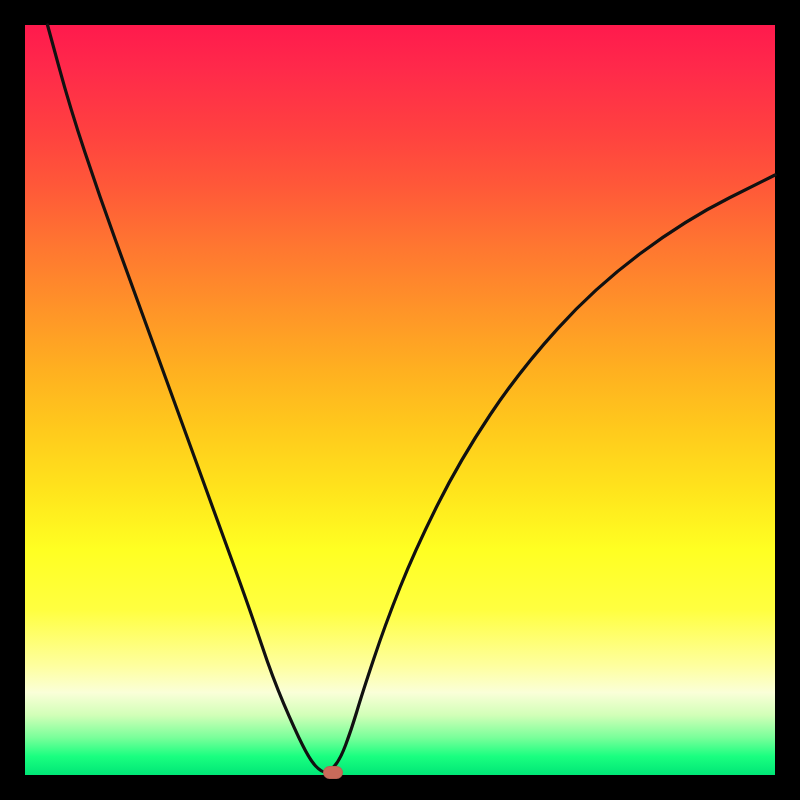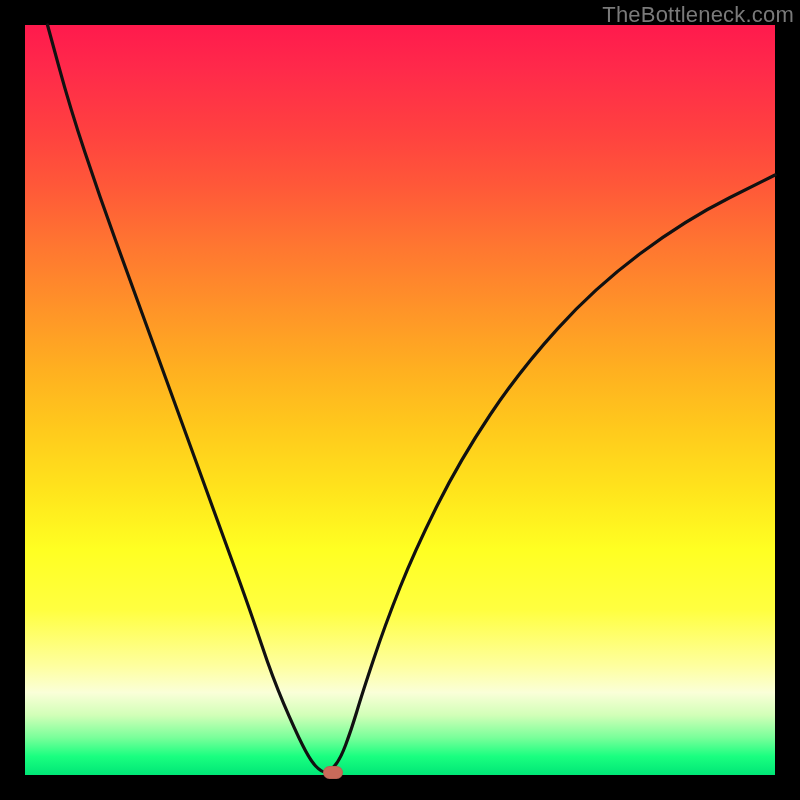--- a/index.html
+++ b/index.html
@@ -78,15 +78,14 @@
   <div class="plot-area">
 
     <svg class="curve" viewBox="0 0 750 750">
       <path fill="none" stroke="#111111" stroke-width="3.2" stroke-linecap="round" stroke-linejoin="round" d="M 22.5 0.0 Q 22.5 0.0 33.8 41.3 Q 45.0 82.5 60.0 127.5 Q 75.0 172.5 90.0 213.8 Q 105.0 255.0 120.0 296.3 Q 135.0 337.5 150.0 378.8 Q 165.0 420.0 180.0 461.3 Q 195.0 502.5 210.0 543.8 Q 225.0 585.0 236.3 618.8 Q 247.5 652.5 258.8 678.8 Q 270.0 705.0 277.5 720.0 Q 285.0 735.0 290.6 741.0 Q 296.3 747.0 300.0 747.0 Q 303.8 747.0 309.4 741.0 Q 315.0 735.0 320.6 720.0 Q 326.3 705.0 331.9 686.3 Q 337.5 667.5 348.8 633.8 Q 360.0 600.0 375.0 562.5 Q 390.0 525.0 412.5 480.0 Q 435.0 435.0 465.0 390.0 Q 495.0 345.0 532.5 303.8 Q 570.0 262.5 615.0 228.8 Q 660.0 195.0 705.0 172.5 T 750.0 150.0"></path>
     </svg>
 
     <div class="marker" style="left: 297.5px; top: 741px; background: rgb(201, 106, 90);"></div>
 
   </div>
 
-  <div class="watermark">TheBottleneck.com</div>
 
 </div>
 
 </body></html>

